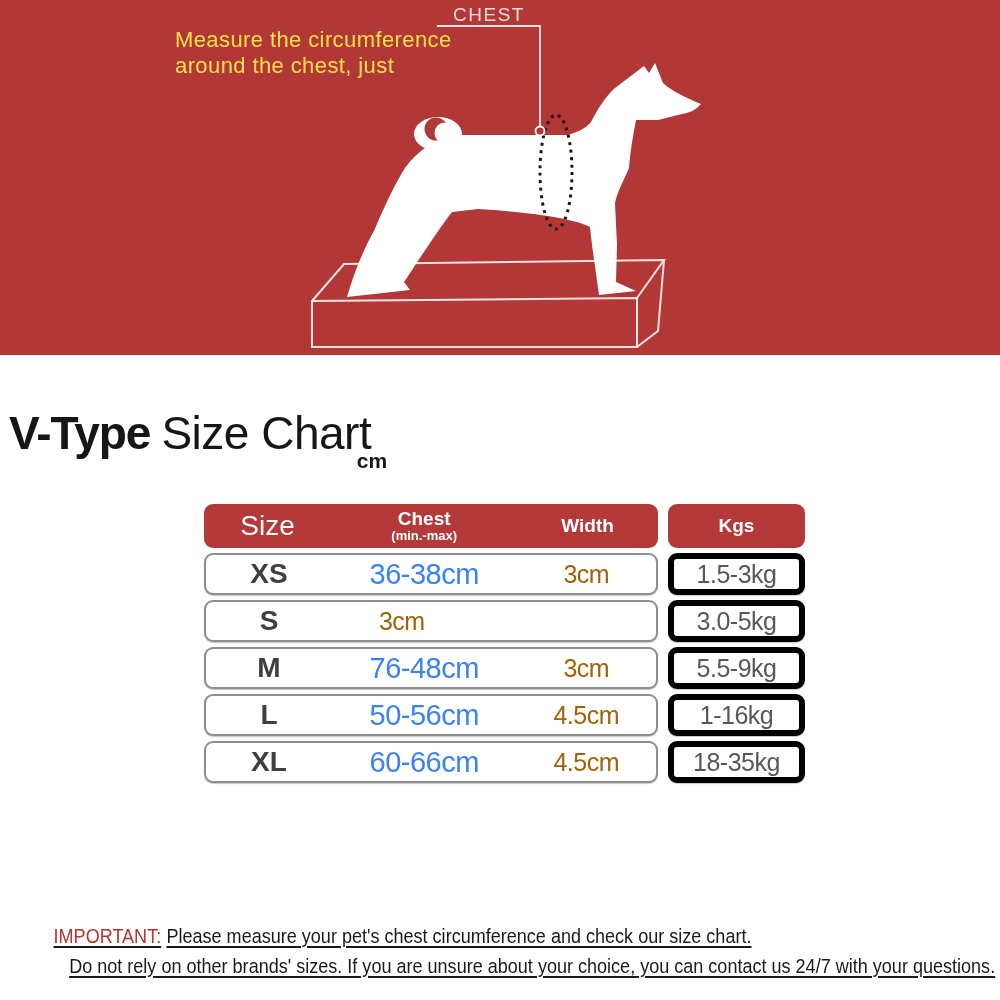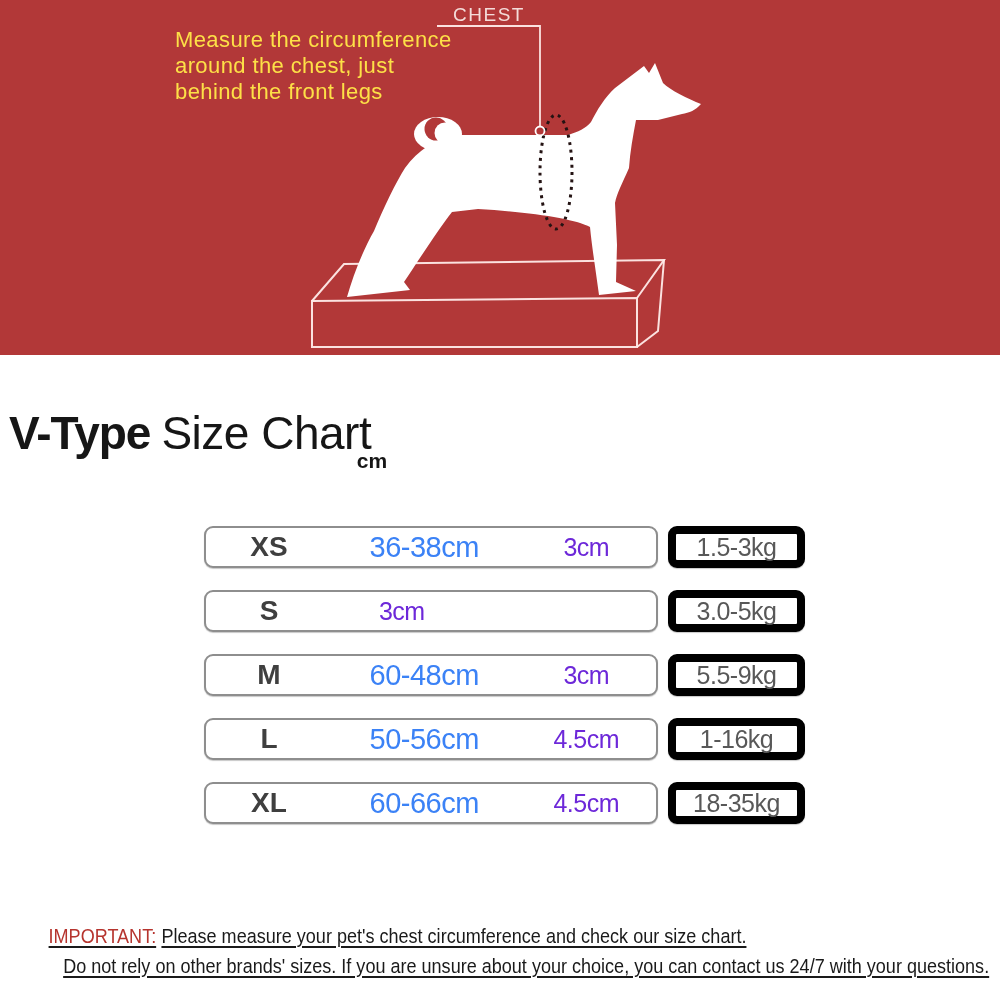--- a/index.html
+++ b/index.html
@@ -32,49 +32,49 @@
   .title-inner { position:relative; display:inline-block; }
   .t-bold { font-weight:700; font-size:46px; color:#161616; letter-spacing:-1px; }
   .t-reg  { font-weight:400; font-size:46px; color:#161616; margin-left:11px; letter-spacing:-.5px; }
   .t-unit {
     position:absolute; right:-16px; bottom:-13px;
     font-weight:700; font-size:21px; color:#161616;
   }
 
   
   .size-table { position:absolute; left:204px; top:504px; width:601px; }
-  .trow { display:flex; height:42px; margin-top:22px; }
+  .trow { display:flex; height:42px; margin-top:5px; }
   .trow.head { height:44px; margin-top:0; }
   .main-box {
     width:454px; display:flex; align-items:center;
     border:2px solid #8e8e8e; border-radius:9px; background:#fff;
     box-shadow:0 1px 1px rgba(0,0,0,.22);
   }
   .kgs-box {
     width:137px; margin-left:10px; display:flex; align-items:center; justify-content:center;
-    border:8px solid #000000; border-radius:9px; background:#fff;
+    border:6px solid #000000; border-radius:9px; background:#fff;
     box-shadow:0 1px 1px rgba(0,0,0,.22);
   }
   .head .main-box, .head .kgs-box {
     background:#b43a3a; border:none; box-shadow:none; color:#fff;
   }
   .cell { text-align:center; }
   .c-size  { width:28%; font-weight:700; font-size:28px; color:#3f3f3f; }
   .c-chest { width:41%; font-size:29px; color:#3b82f6; letter-spacing:-.5px; }
-  .c-width { width:31%; font-size:25px; color:#6d28d9; letter-spacing:-.5px; }
+  .c-width { width:31%; font-size:25px; color:#a16207; letter-spacing:-.5px; }
   .c-kgs   { font-size:25px; color:#585858; letter-spacing:-.5px; }
   .h-size  { width:28%; font-weight:400; font-size:28px; color:#fff; }
   .h-chest { width:41%; display:flex; flex-direction:column; justify-content:center; color:#fff; }
   .h-chest .top { font-weight:700; font-size:19px; line-height:20px; }
   .h-chest .sub { font-weight:700; font-size:13px; line-height:14px; }
   .h-width { width:31%; font-weight:700; font-size:19px; color:#fff; }
   .h-kgs   { font-weight:700; font-size:19px; color:#fff; }
 
   
-  .footer { position:absolute; top:922px; left:0; width:794px; text-align:right; color:#1a1a1a; }
+  .footer { position:absolute; top:922px; left:6px; width:794px; text-align:center; color:#1a1a1a; }
   .f-line { line-height:28px; white-space:nowrap; }
   .cond {
     display:inline-block; transform:scaleX(.88); transform-origin:center;
     font-size:20.5px; text-decoration:underline; text-underline-offset:3px;
     text-decoration-thickness:1.5px;
   }
   .imp { color:#b6342e; margin-right:6px; }
 </style>
 </head>
 <body>
@@ -123,32 +123,44 @@
         <path d="M437,26 L540,26 L540,126" fill="none" stroke="rgba(255,235,233,.95)" stroke-width="1.8"></path>
         <circle cx="540" cy="131" r="4.5" fill="none" stroke="#ffffff" stroke-width="1.8"></circle>
       </g>
     </svg>
 
     <div class="chest-label">CHEST</div>
 
     <div class="instruction">
       <div>Measure the circumference</div>
       <div>around the chest, just</div>
-      <div>behind the front legs</div>
     </div>
   </div>
 
   <div class="title-row">
     <span class="title-inner">
       <span class="t-bold">V-Type</span><span class="t-reg">Size Chart</span>
       <span class="t-unit">cm</span>
     </span>
   </div>
 
   <div class="size-table">
+    <div class="trow head">
+      <div class="main-box">
+        <span class="cell h-size">Size</span>
+        <span class="cell h-chest">
+          <span class="top">Chest</span>
+          <span class="sub">(min.-max)</span>
+        </span>
+        <span class="cell h-width">Width</span>
+      </div>
+      <div class="kgs-box">
+        <span class="cell h-kgs">Kgs</span>
+      </div>
+    </div>
     <div id="rows-container">
     <div class="trow">
       <div class="main-box">
         <span class="cell c-size">XS</span>
         <span class="cell c-chest">36-38cm</span>
         <span class="cell c-width">3cm</span>
       </div>
       <div class="kgs-box">
         <span class="cell c-kgs">1.5-3kg</span>
       </div>
@@ -160,21 +172,21 @@
         <span class="cell c-width">3cm</span>
       </div>
       <div class="kgs-box">
         <span class="cell c-kgs">3.0-5kg</span>
       </div>
     </div>
 
     <div class="trow">
       <div class="main-box">
         <span class="cell c-size">M</span>
-        <span class="cell c-chest">60-48cm</span>
+        <span class="cell c-chest">76-48cm</span>
         <span class="cell c-width">3cm</span>
       </div>
       <div class="kgs-box">
         <span class="cell c-kgs">5.5-9kg</span>
       </div>
     </div>
 
     <div class="trow">
       <div class="main-box">
         <span class="cell c-size">L</span>

